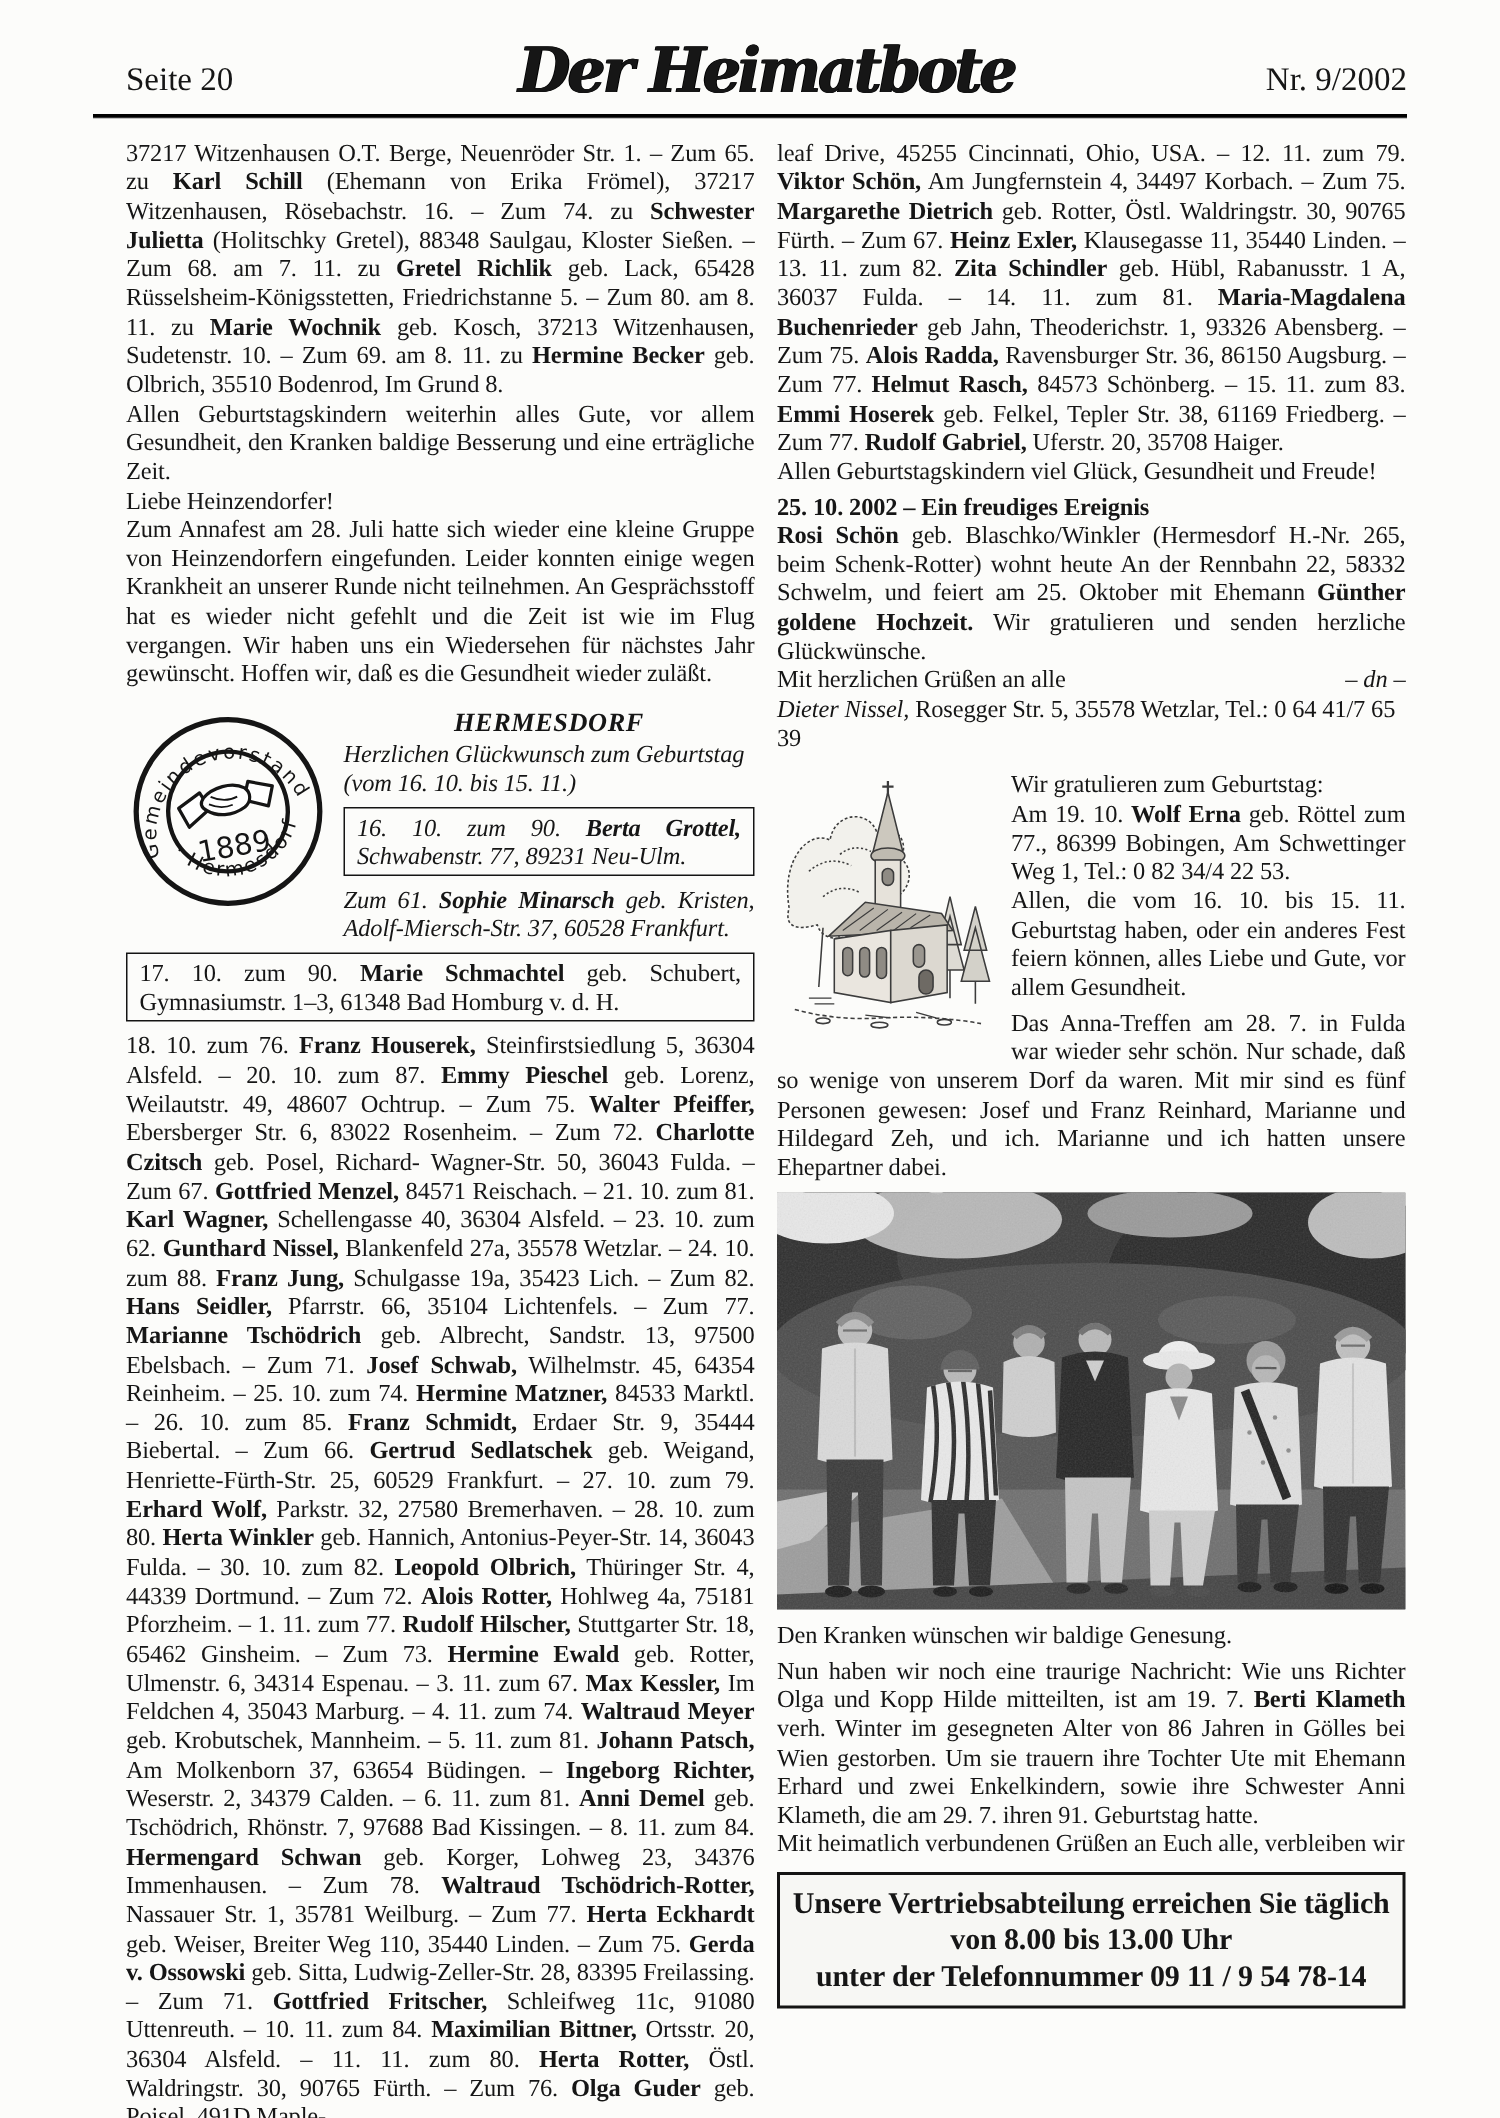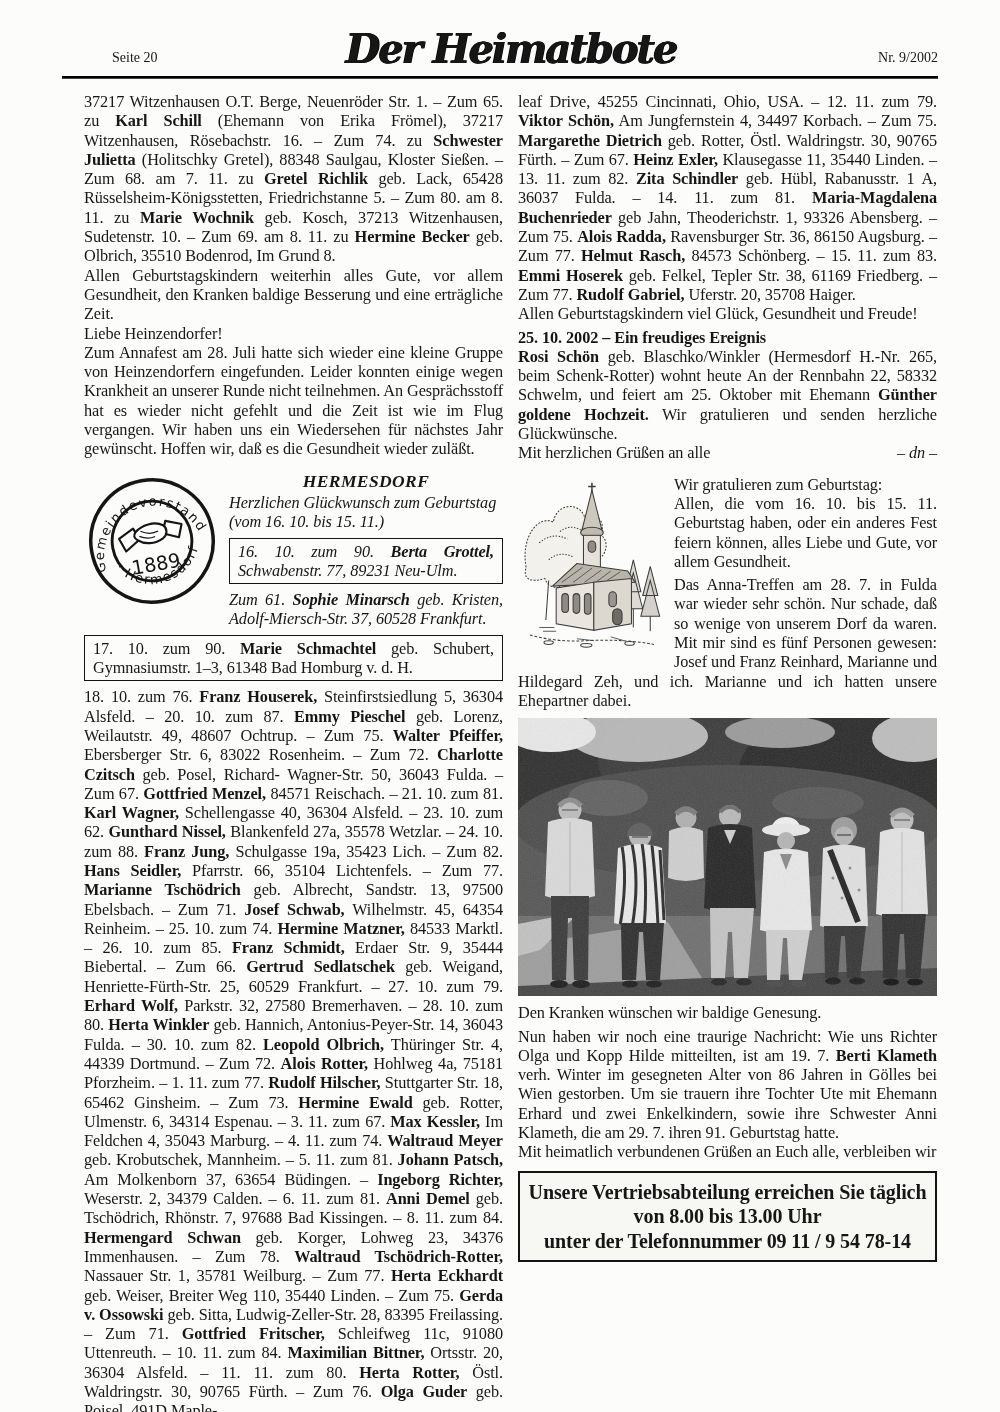--- a/index.html
+++ b/index.html
@@ -1,20 +1,20 @@
 <!DOCTYPE html>
 <html><head>
 <meta charset="utf-8">
 <style>
   html,body{margin:0;padding:0;background:#d9d9d6;}
   .page{width:1000px;height:1412px;margin:0 auto;background:#fcfcfa;position:relative;overflow:hidden;
         font-family:"Liberation Serif",serif;color:#161616;}
   
   .hdr{display:grid;grid-template-columns:1fr auto 1fr;align-items:end;padding:24px 62px 2px 84px;}
-  .hdr-side{font-size:14px;padding-bottom:5px;margin-left:28px;}
+  .hdr-side{font-size:22px;padding-bottom:5px;}
   .hdr-right{justify-self:end;}
   .masthead{font-family:"DejaVu Serif",serif;font-size:40px;font-weight:bold;font-style:italic;
             letter-spacing:-2px;transform:scaleY(1.04);padding:0 10px;
             text-shadow:0.6px 0 #000,-0.6px 0 #000;}
   .rule{height:3px;margin:3px 62px 0 62px;background:linear-gradient(#000 0,#000 65%,#8a8a8a 100%);}
   
   .columns{display:flex;gap:15px;padding:13px 62px 0 84px;}
   .col{width:419px;font-size:16.3px;line-height:19.3px;text-align:justify;letter-spacing:-0.1px;}
   .col p{margin:0;}
   .split{display:flex;justify-content:space-between;text-align:left;}
@@ -95,20 +95,21 @@
 
     <div class="col">
       <p><span>leaf Drive, 45255 Cincinnati, Ohio, USA. – 12. 11. zum 79. </span><span style="font-weight: bold;">Viktor Schön,</span><span> Am Jungfernstein 4, 34497 Korbach. – Zum 75. </span><span style="font-weight: bold;">Margarethe Dietrich</span><span> geb. Rotter, Östl. Waldringstr. 30, 90765 Fürth. – Zum 67. </span><span style="font-weight: bold;">Heinz Exler,</span><span> Klausegasse 11, 35440 Linden. – 13. 11. zum 82. </span><span style="font-weight: bold;">Zita Schindler</span><span> geb. Hübl, Rabanusstr. 1 A, 36037 Fulda. – 14. 11. zum 81. </span><span style="font-weight: bold;">Maria-Magdalena Buchenrieder</span><span> geb Jahn, Theoderichstr. 1, 93326 Abensberg. – Zum 75. </span><span style="font-weight: bold;">Alois Radda,</span><span> Ravensburger Str. 36, 86150 Augsburg. – Zum 77. </span><span style="font-weight: bold;">Helmut Rasch,</span><span> 84573 Schönberg. – 15. 11. zum 83. </span><span style="font-weight: bold;">Emmi Hoserek</span><span> geb. Felkel, Tepler Str. 38, 61169 Friedberg. – Zum 77. </span><span style="font-weight: bold;">Rudolf Gabriel,</span><span> Uferstr. 20, 35708 Haiger.</span></p>
       <p class="nl">Allen Geburtstagskindern viel Glück, Gesundheit und Freude!</p>
       <p class="nl event-title">25. 10. 2002 – Ein freudiges Ereignis</p>
       <p><span style="font-weight: bold;">Rosi Schön</span><span> geb. Blaschko/Winkler (Hermesdorf H.-Nr. 265, beim Schenk-Rotter) wohnt heute An der Rennbahn 22, 58332 Schwelm, und feiert am 25. Oktober mit Ehemann </span><span style="font-weight: bold;">Günther goldene Hochzeit.</span><span> Wir gratulieren und senden herzliche Glückwünsche.</span></p>
       <div class="split">
         <span>Mit herzlichen Grüßen an alle</span>
         <span style="font-style:italic">– dn –</span>
       </div>
+      <p class="nl"><span style="font-style: italic;">Dieter Nissel,</span><span> Rosegger Str. 5, 35578 Wetzlar, Tel.: 0 64 41/7 65 39</span></p>
 
       <div class="hohen">
         <svg class="church" viewBox="0 0 150 185">
           <g stroke="#3c3c3c" stroke-width="1.1" fill="none">
 
             <path d="M6,96 C0,62 20,40 35,48 C38,28 62,26 68,42 C80,36 92,48 85,61 C96,69 91,86 79,89 C85,102 70,112 58,106 C52,120 30,122 26,108 C12,112 2,110 6,96 Z" fill="#f2f1ec" stroke-dasharray="2,1.6"></path>
             <path d="M20,70 q14,-12 30,-4 M30,88 q12,-10 26,-3 M42,58 q10,-8 22,-2" stroke-dasharray="1.5,1.7"></path>
             <path d="M30,110 L27,152 M41,112 L44,152"></path>
 
             <path d="M120,88 L112,122 L128,122 Z M120,102 L110,140 L130,140 Z" fill="#dddbd4"></path>
@@ -133,20 +134,21 @@
             <rect x="98" y="140" width="10" height="17" rx="5" fill="#6e6a64"></rect>
 
             <path d="M10,168 q30,8 60,6 q40,-2 72,4" stroke-dasharray="3,2"></path>
             <path d="M20,160 h16 M24,164 h14 M96,170 l14,4 M60,172 l18,2" stroke-width=".9"></path>
             <ellipse cx="30" cy="176" rx="5" ry="2"></ellipse>
               <ellipse cx="70" cy="179" rx="6" ry="2"></ellipse>
             <ellipse cx="116" cy="177" rx="5" ry="2"></ellipse>
           </g>
         </svg>
         <p class="nl">Wir gratulieren zum Geburtstag:</p>
+        <p><span>Am 19. 10. </span><span style="font-weight: bold;">Wolf Erna</span><span> geb. Röttel zum 77., 86399 Bobingen, Am Schwettinger Weg 1, Tel.: 0 82 34/4 22 53.</span></p>
         <p>Allen, die vom 16. 10. bis 15. 11. Geburtstag haben, oder ein anderes Fest feiern können, alles Liebe und Gute, vor allem Gesundheit.</p>
         <p class="mt4">Das Anna-Treffen am 28. 7. in Fulda war wieder sehr schön. Nur schade, daß so wenige von unserem Dorf da waren. Mit mir sind es fünf Personen gewesen: Josef und Franz Reinhard, Marianne und Hildegard Zeh, und ich. Marianne und ich hatten unsere Ehepartner dabei.</p>
       </div>
 
       <svg class="photo" viewBox="0 0 419 278" preserveAspectRatio="none">
         <defs>
           <filter id="grainF" x="0" y="0" width="100%" height="100%">
             <feTurbulence type="fractalNoise" baseFrequency="0.9" numOctaves="2" stitchTiles="stitch"></feTurbulence>
             <feColorMatrix type="saturate" values="0"></feColorMatrix>
           </filter>

